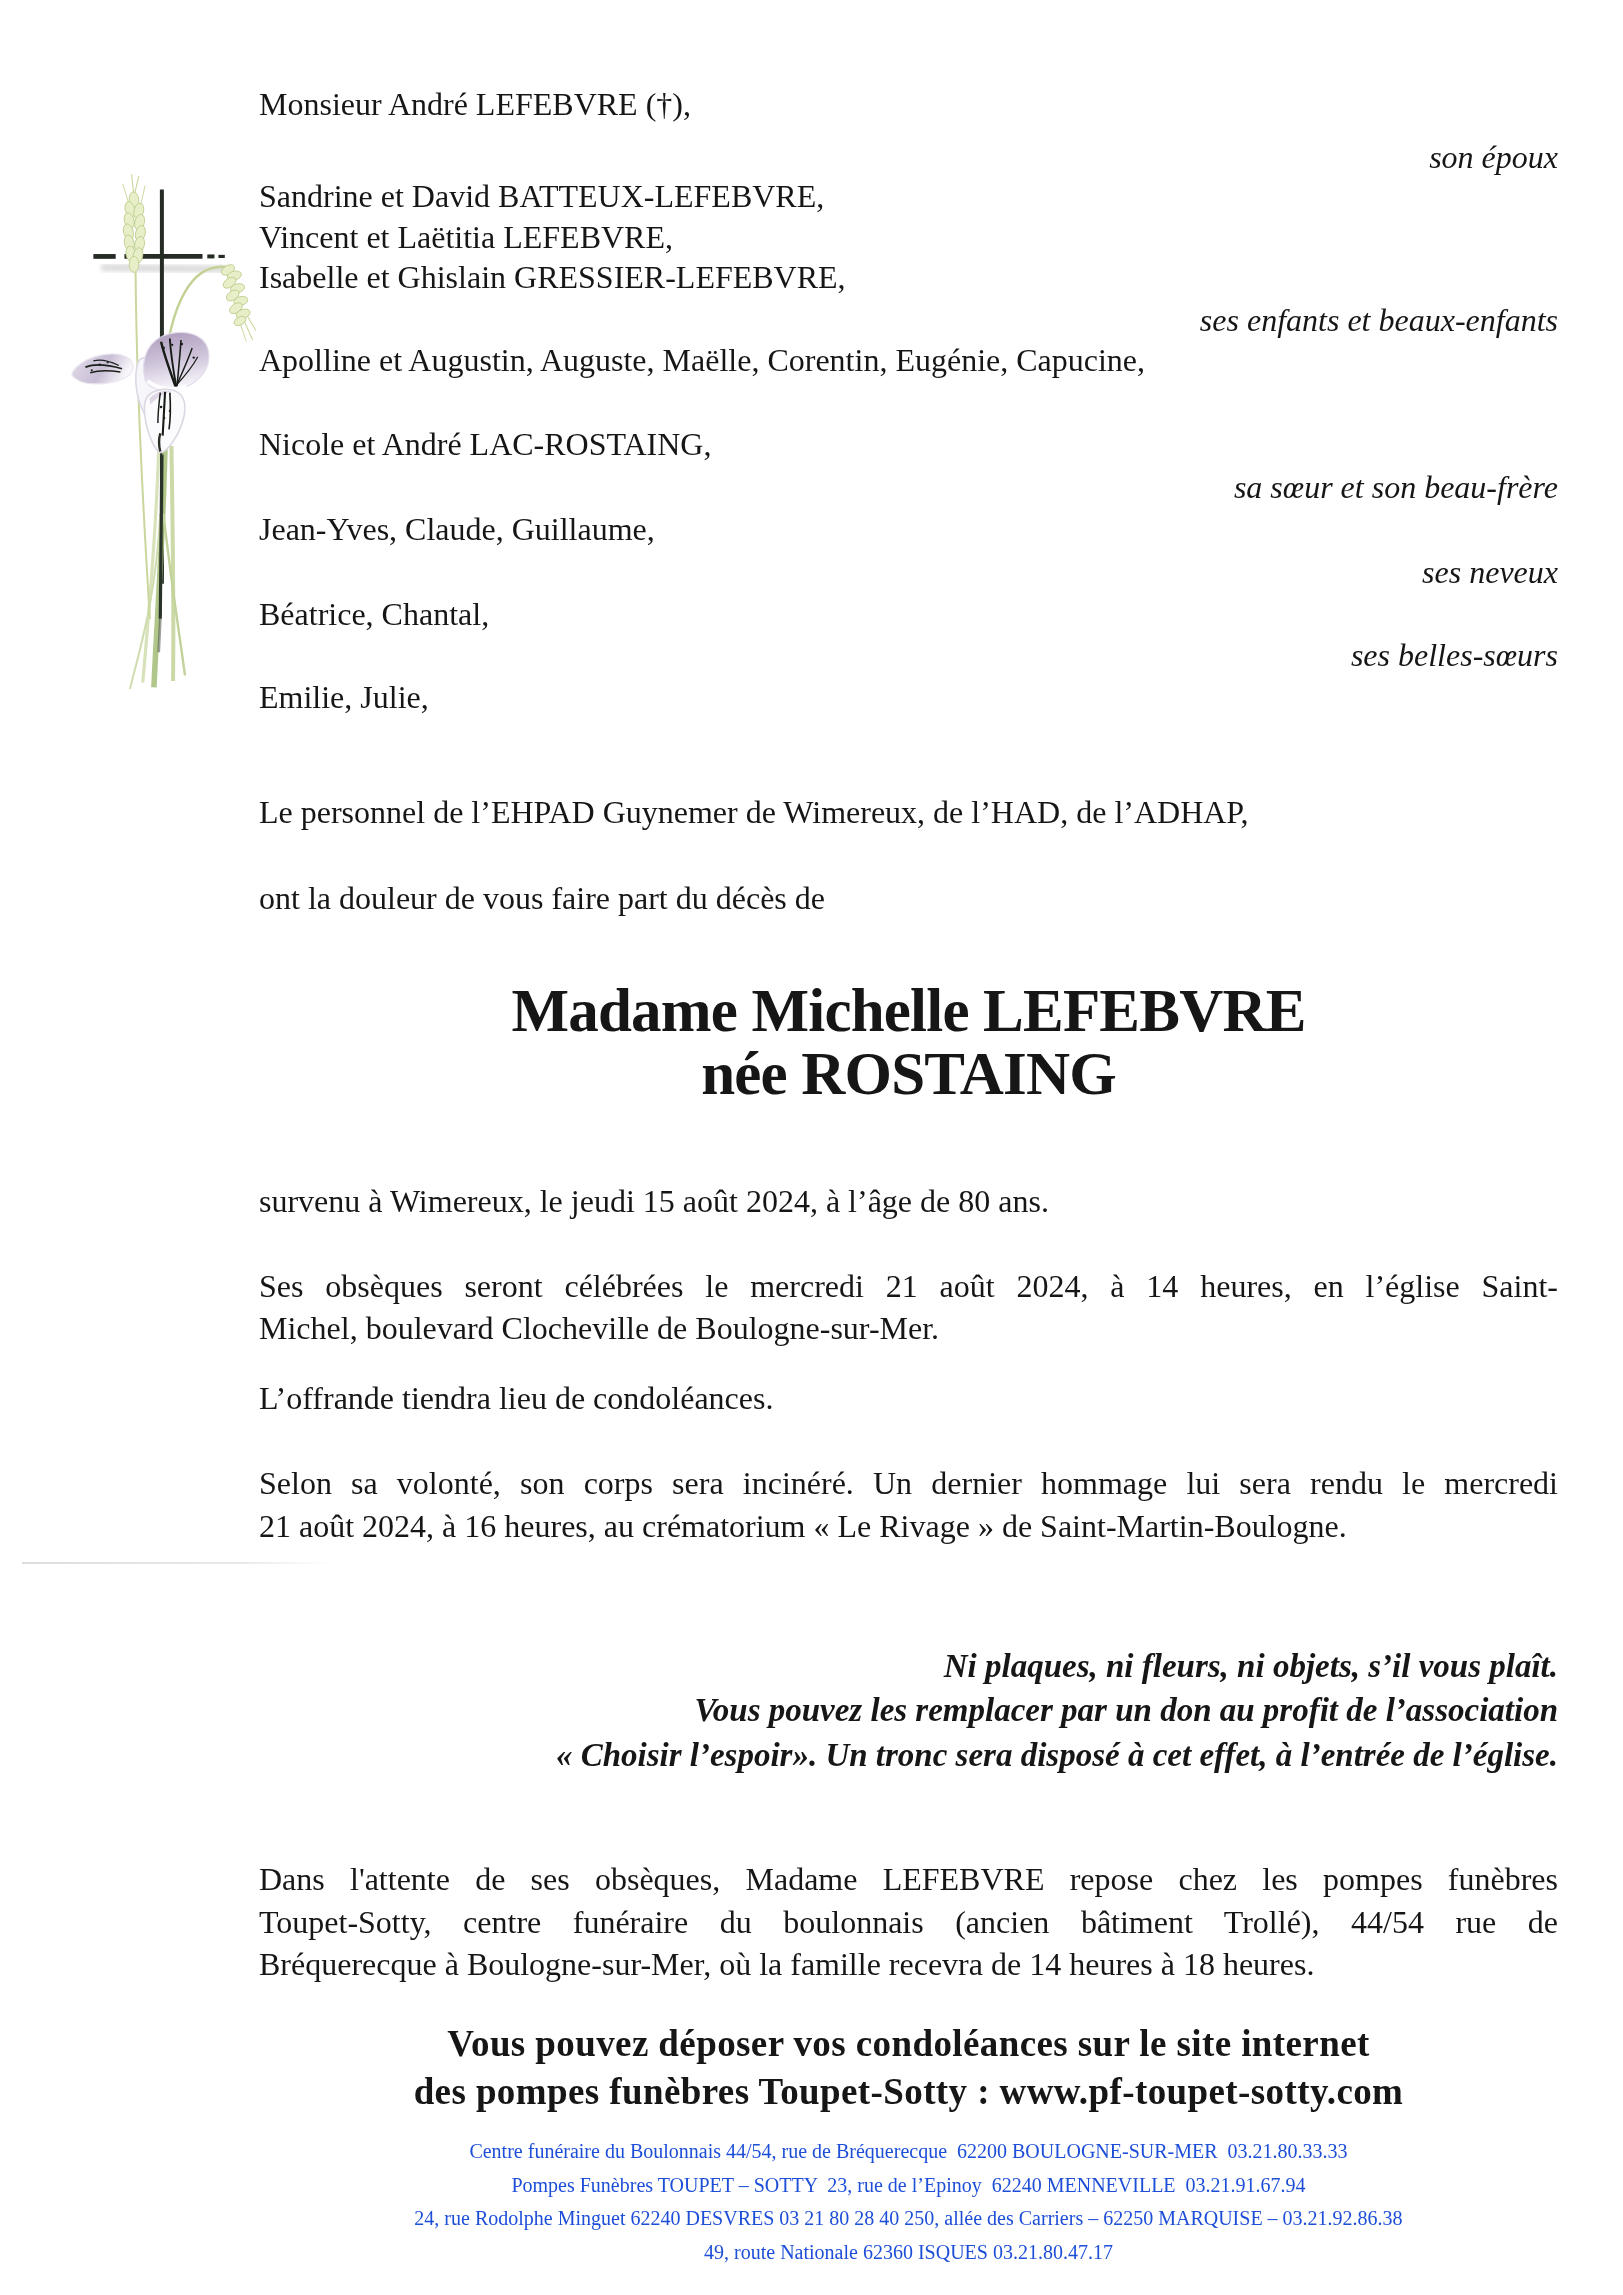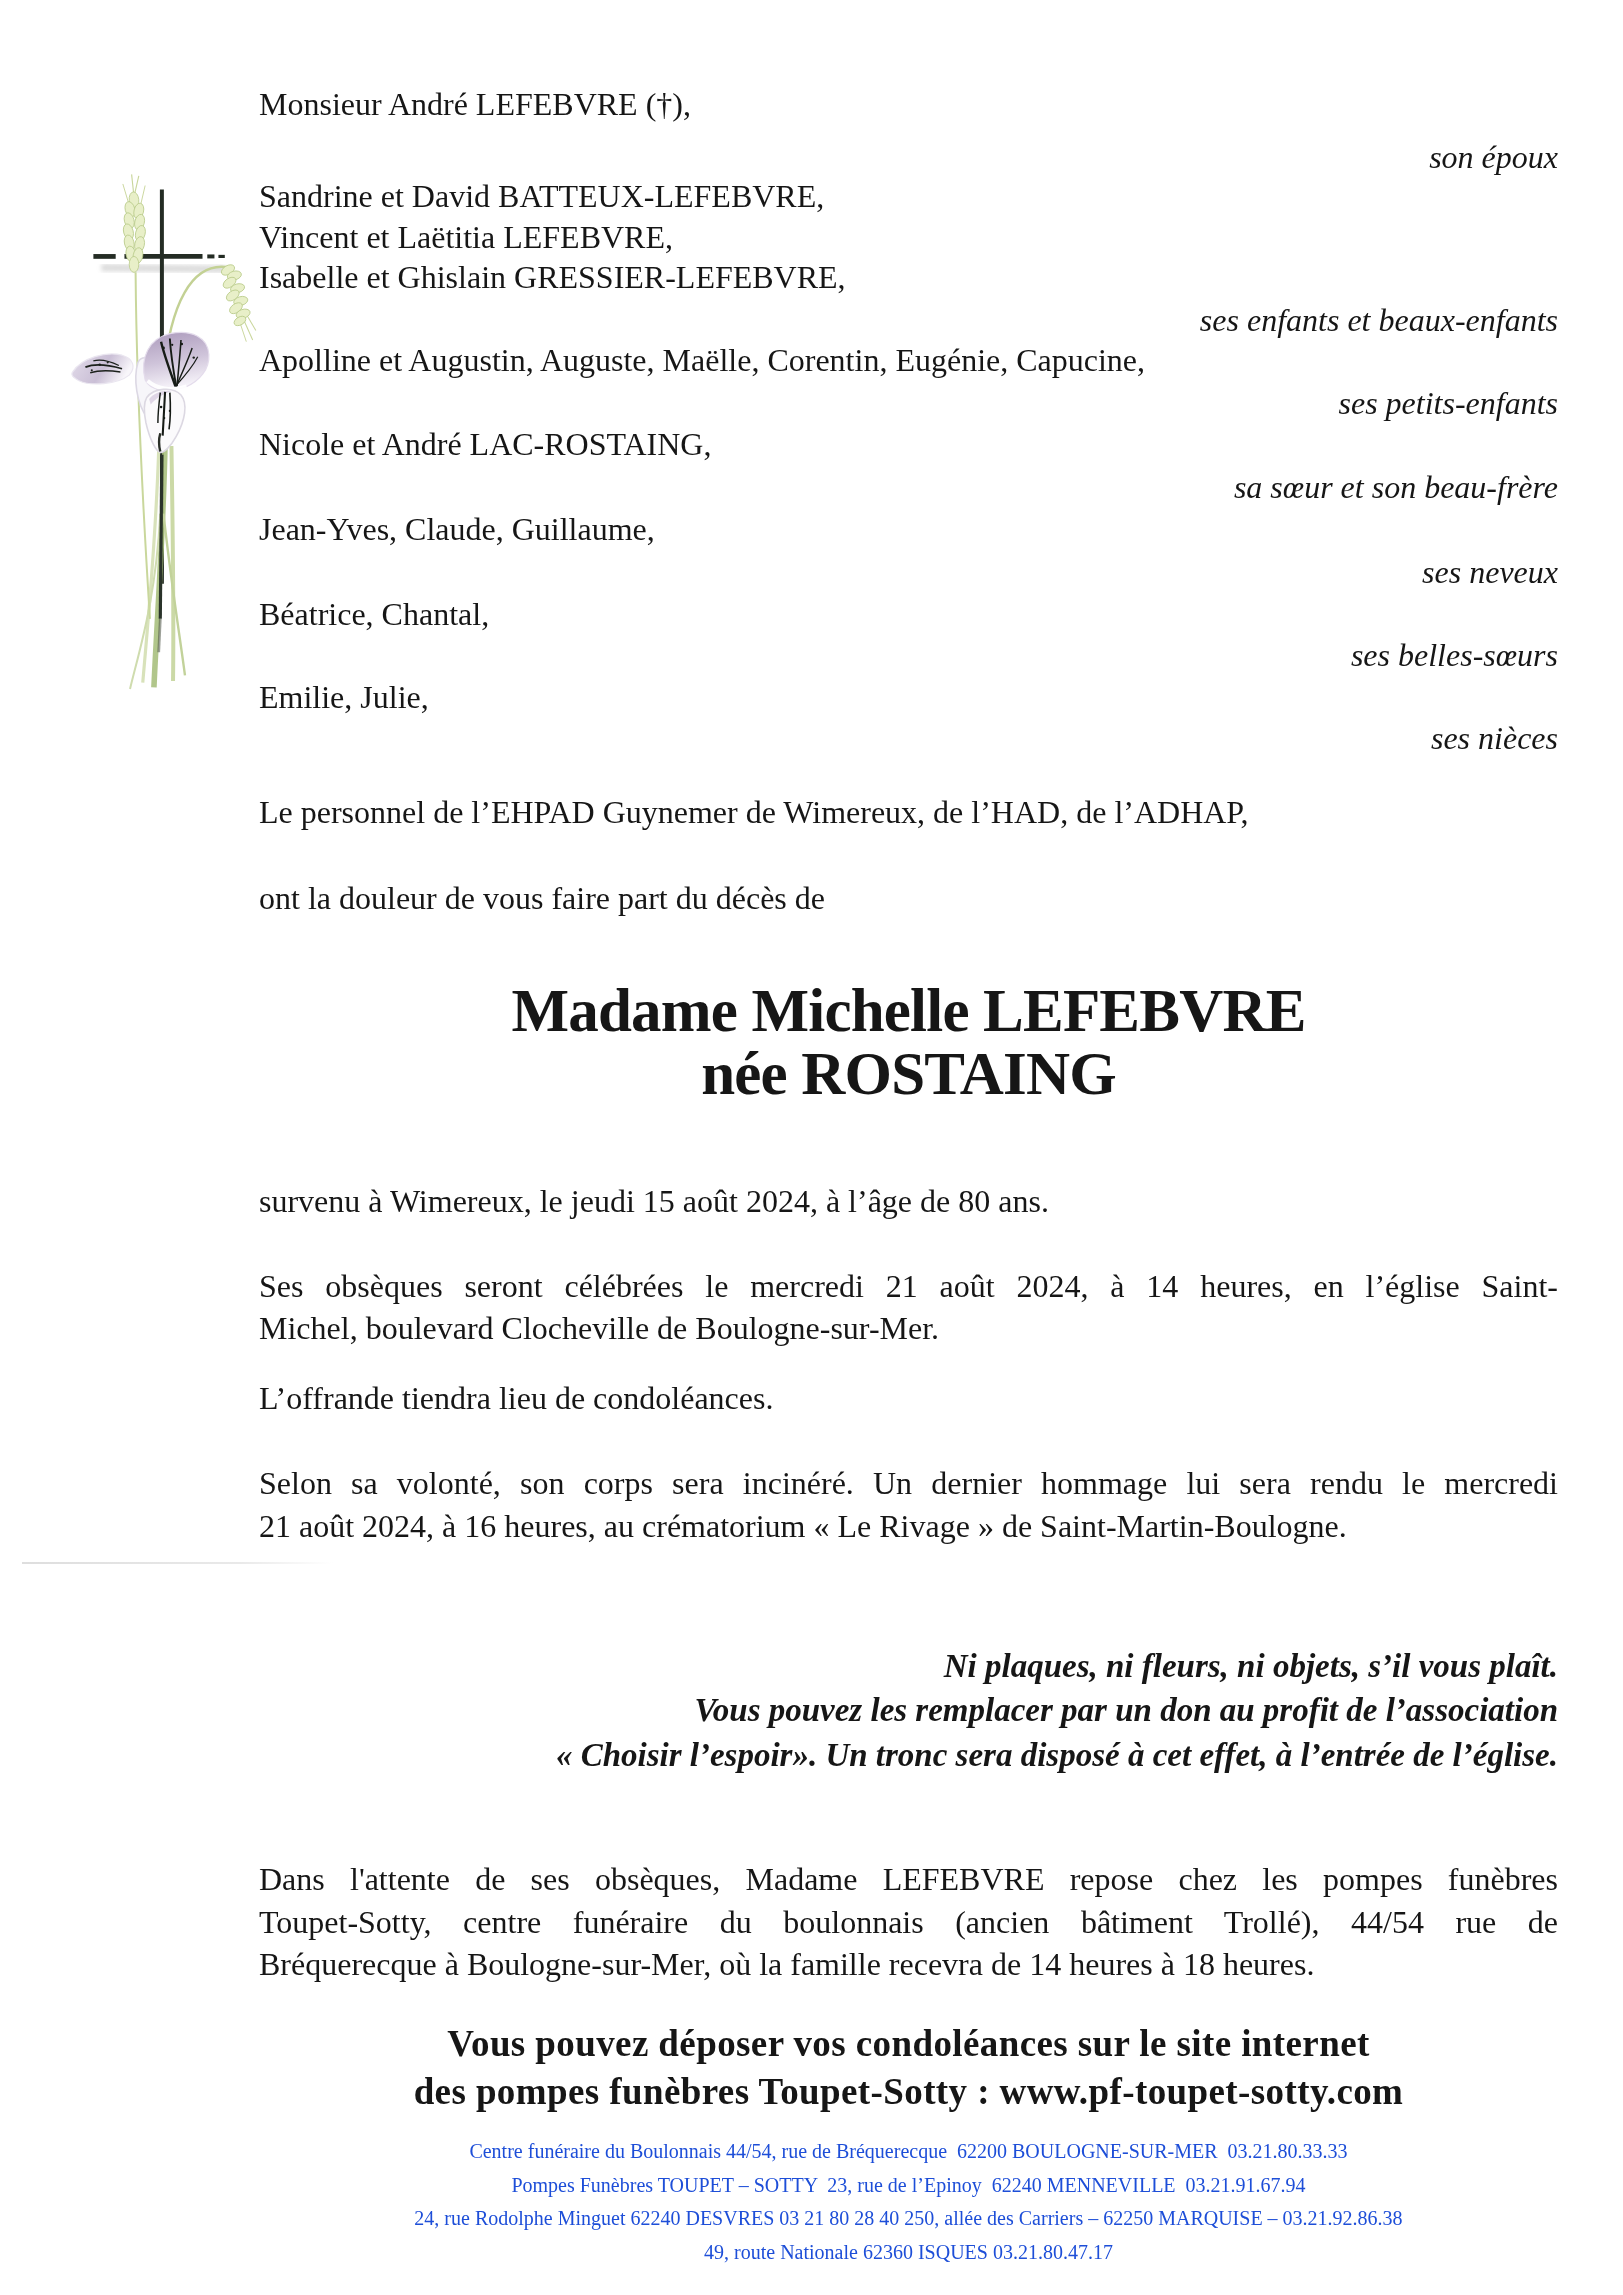--- a/index.html
+++ b/index.html
@@ -155,33 +155,31 @@
 
   <div class="ln" style="top:84px">Monsieur André LEFEBVRE (†),</div>
   <div class="ln rel" style="top:137px">son époux</div>
 
   <div class="ln" style="top:176px">Sandrine et David BATTEUX-LEFEBVRE,</div>
   <div class="ln" style="top:217px">Vincent et Laëtitia LEFEBVRE,</div>
   <div class="ln" style="top:257px">Isabelle et Ghislain GRESSIER-LEFEBVRE,</div>
   <div class="ln rel" style="top:300px">ses enfants et beaux-enfants</div>
 
   <div class="ln" style="top:340px">Apolline et Augustin, Auguste, Maëlle, Corentin, Eugénie, Capucine,</div>
-  <div class="ln rel" style="top:383px">ses petits-enfants</div>
 
   <div class="ln" style="top:424px">Nicole et André LAC-ROSTAING,</div>
   <div class="ln rel" style="top:467px">sa sœur et son beau-frère</div>
 
   <div class="ln" style="top:509px">Jean-Yves, Claude, Guillaume,</div>
   <div class="ln rel" style="top:552px">ses neveux</div>
 
   <div class="ln" style="top:594px">Béatrice, Chantal,</div>
   <div class="ln rel" style="top:635px">ses belles-sœurs</div>
 
   <div class="ln" style="top:677px">Emilie, Julie,</div>
-  <div class="ln rel" style="top:718px">ses nièces</div>
 
   <div class="ln" style="top:792px">Le personnel de l’EHPAD Guynemer de Wimereux, de l’HAD, de l’ADHAP,</div>
   <div class="ln" style="top:878px">ont la douleur de vous faire part du décès de</div>
 
   <div class="title" style="top:980px">Madame Michelle LEFEBVRE</div>
   <div class="title" style="top:1043px">née ROSTAING</div>
 
   <div class="ln" style="top:1181px">survenu à Wimereux, le jeudi 15 août 2024, à l’âge de 80 ans.</div>
 
   <div class="ln just" style="top:1266px">Ses obsèques seront célébrées le mercredi 21 août 2024, à 14 heures, en l’église Saint-</div>

